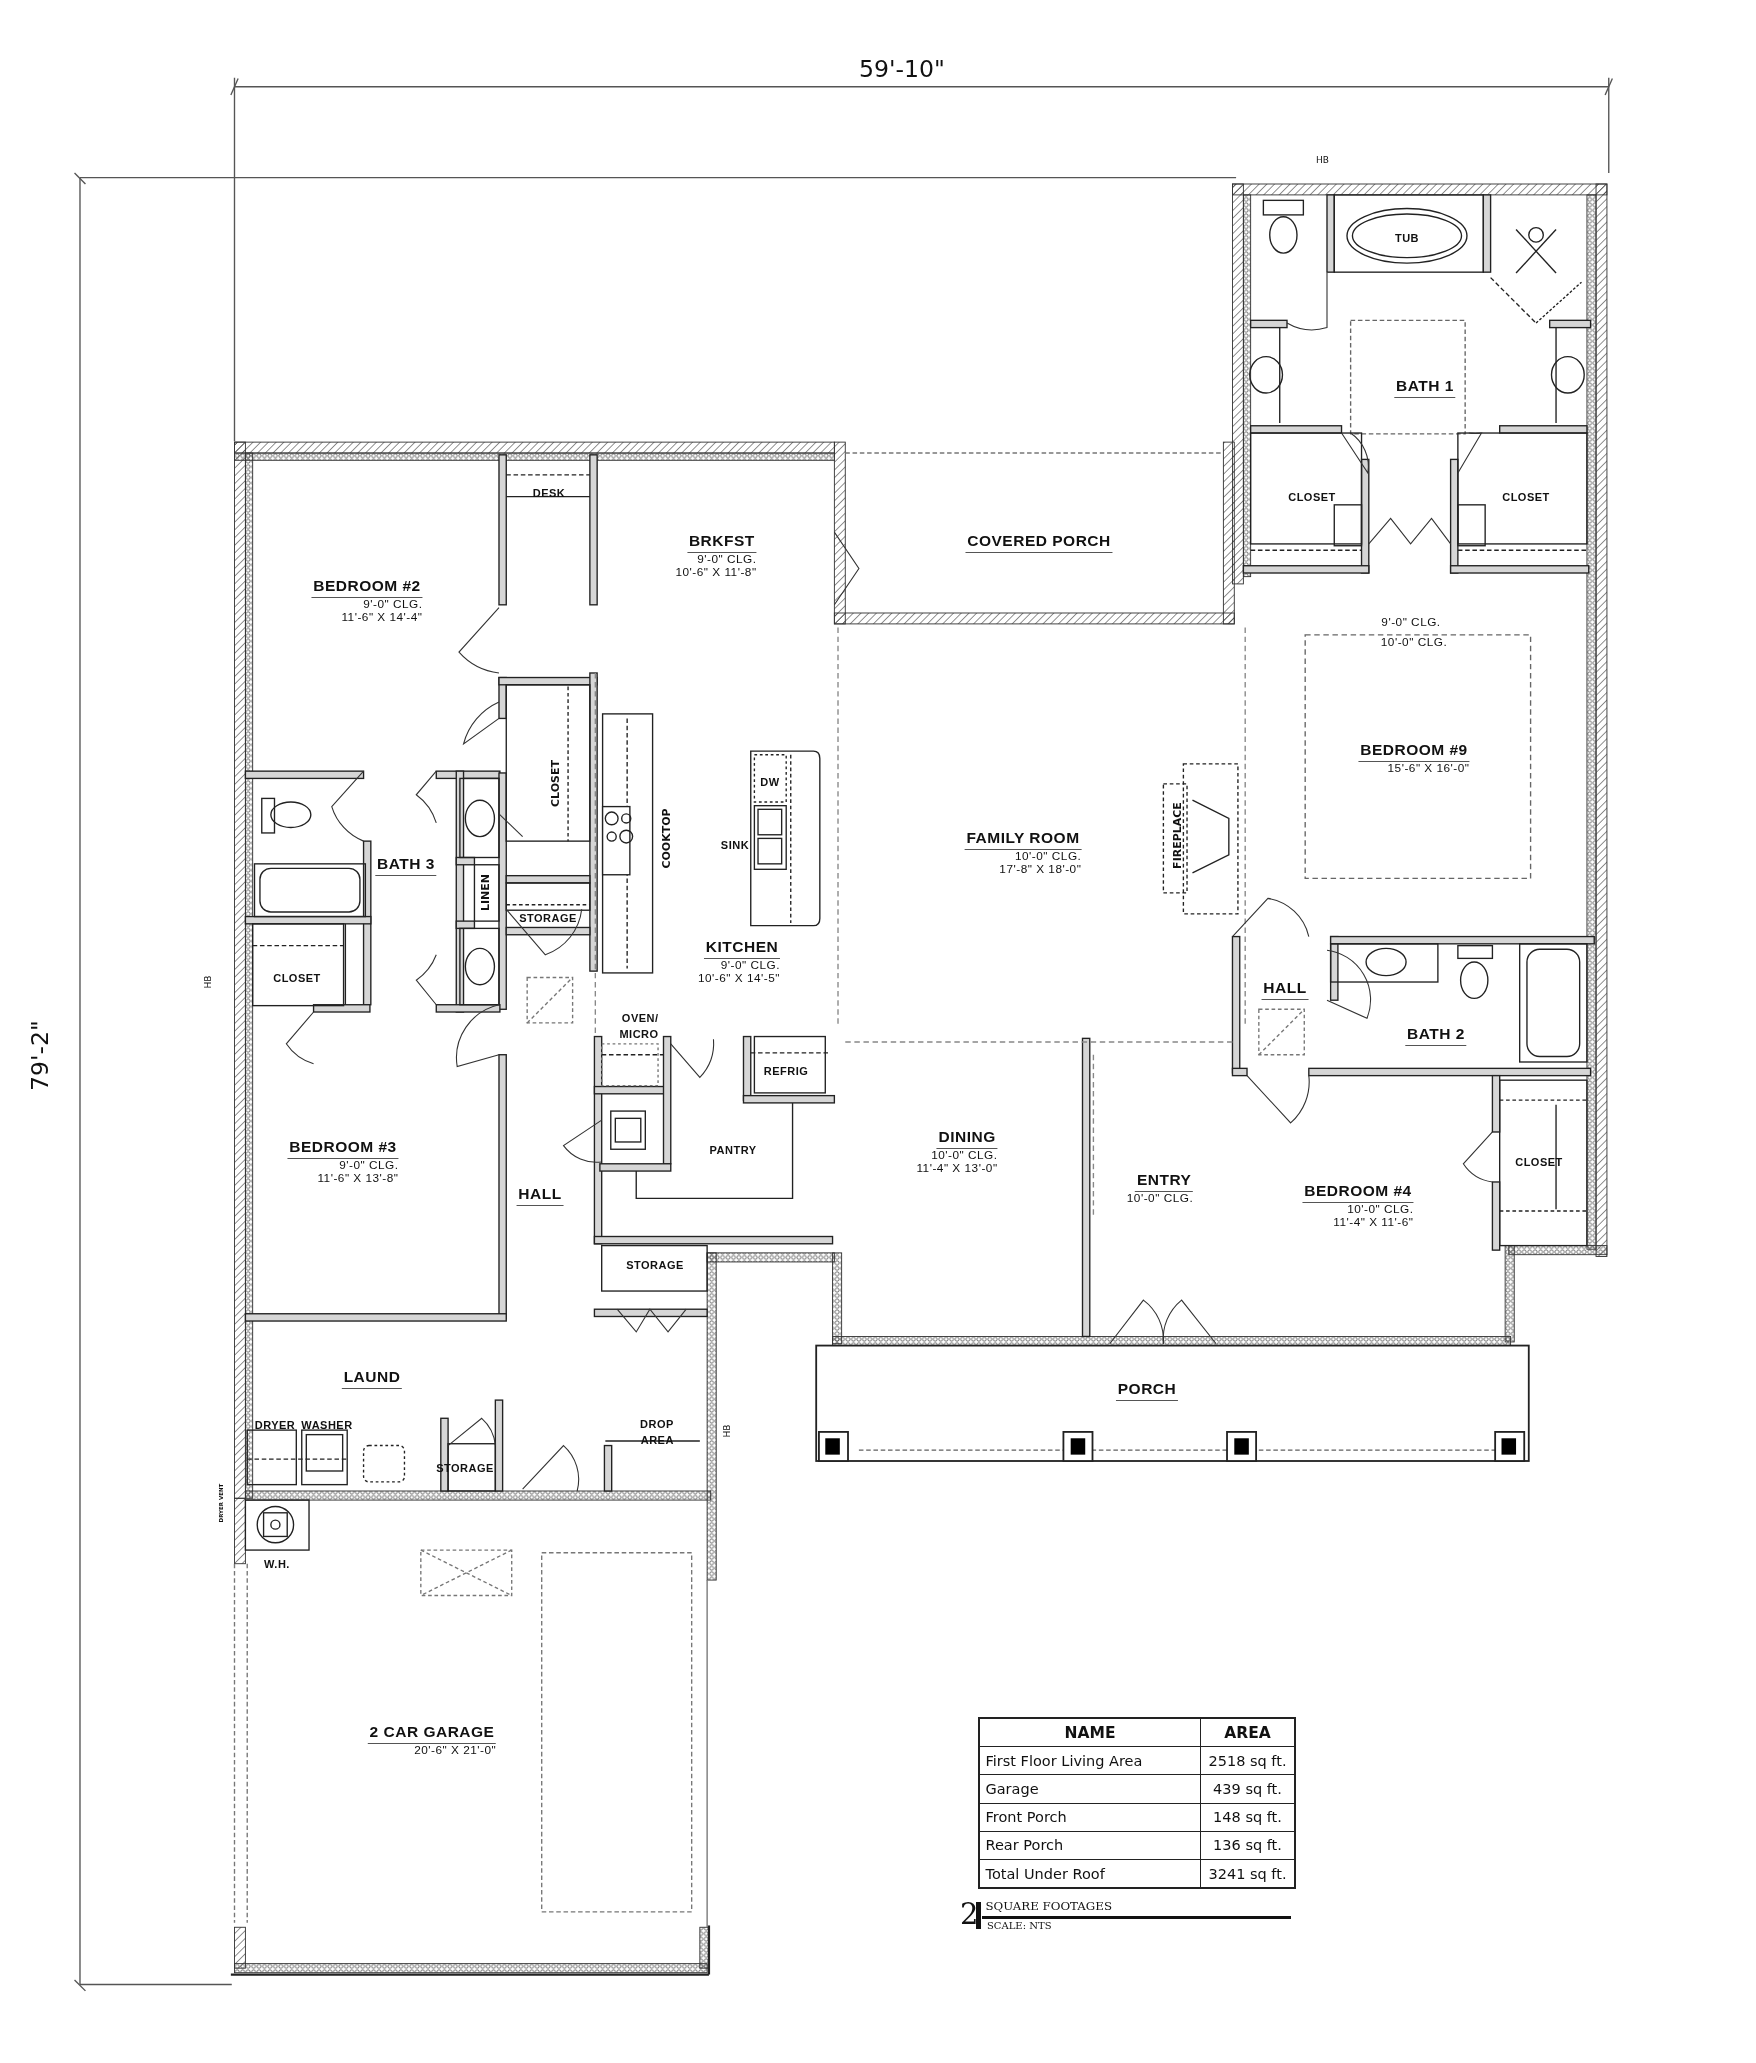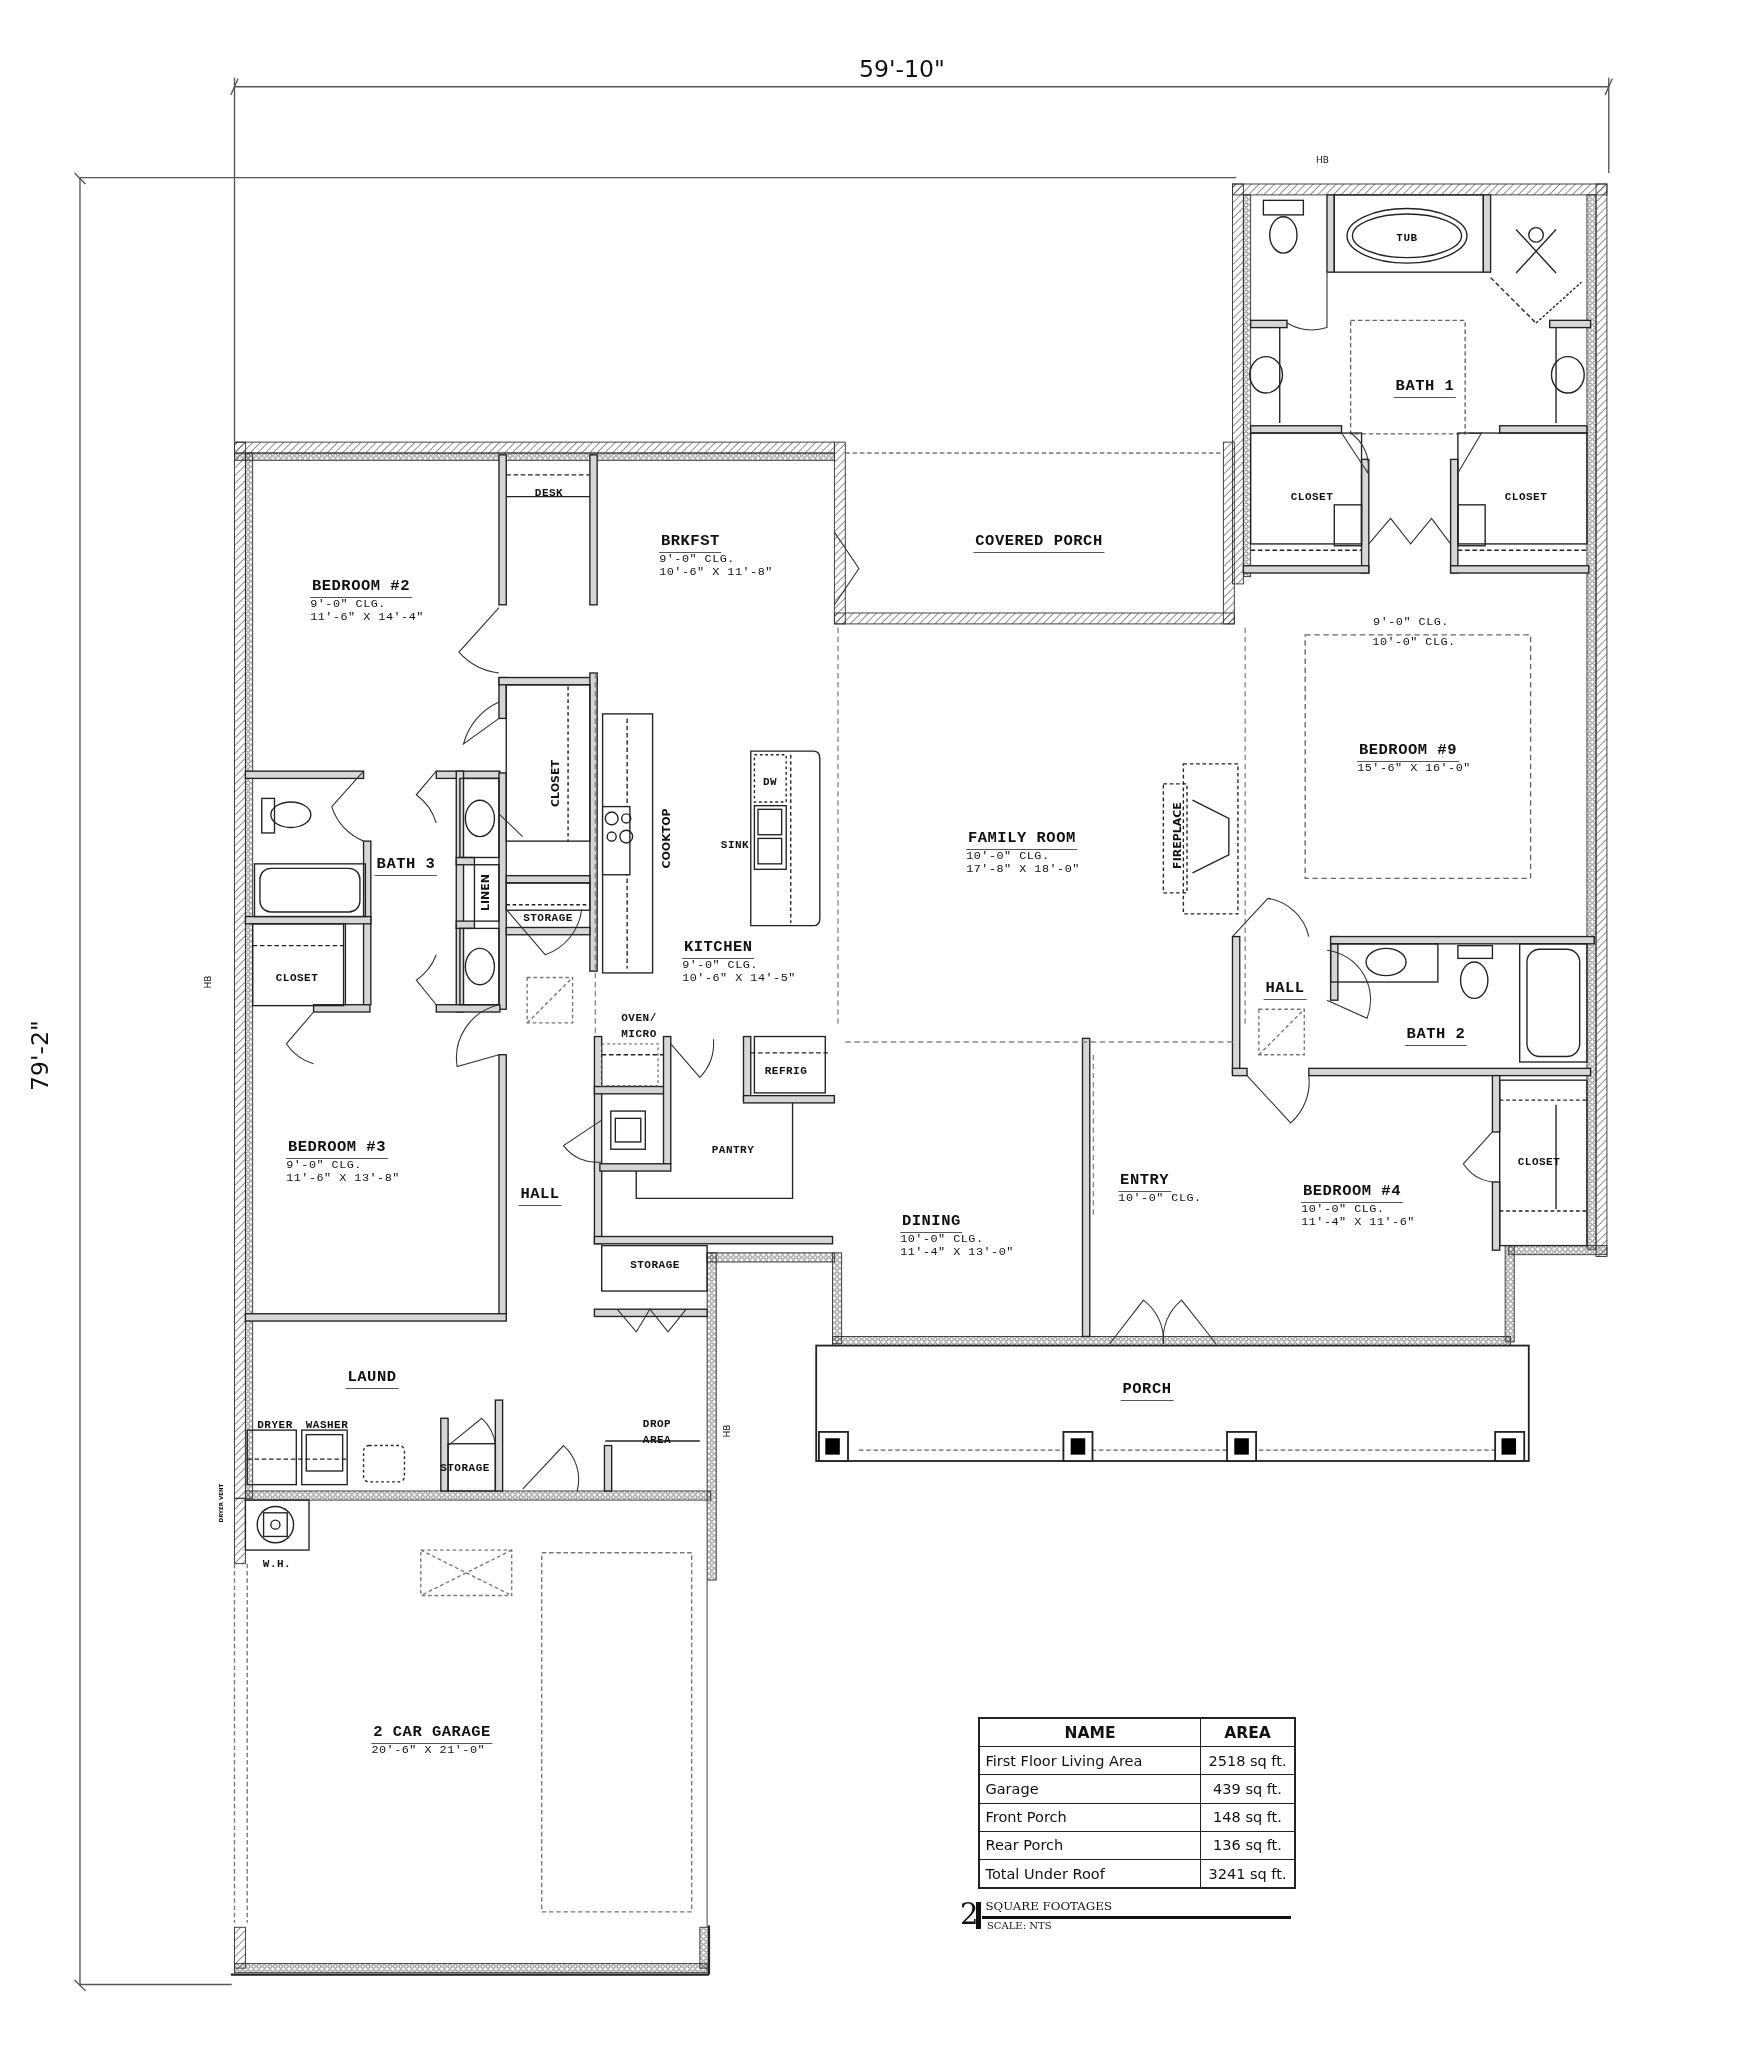--- a/index.html
+++ b/index.html
@@ -1,20 +1,20 @@
 <!DOCTYPE html>
 <html style="font-size:14.5px"><head>
 <meta charset="utf-8">
 <style>
   html, body { margin:0; padding:0; background:#ffffff; }
   body { width:1756px; height:2064px; position:relative; overflow:hidden;
          font-family:"DejaVu Sans", sans-serif; color:#111; }
   svg.plan { position:absolute; left:0; top:0; }
-  .lbl { position:absolute; text-align:left; white-space:nowrap; transform:translateX(-50%);
-         font-family:Liberation Mono, monospace; letter-spacing:0.5px; }
+  .lbl { position:absolute; text-align:right; white-space:nowrap; transform:translateX(-50%);
+         font-family:Liberation Sans, sans-serif; letter-spacing:0.5px; }
   .lbl .name { font-size:15.5px; font-weight:bold; display:inline-block; padding:0 1.8px 1.8px 1.8px;
                border-bottom:1.8px solid #555; }
   .lbl .sub { font-size:11.8px; line-height:13.6px; }
   .lbl.small .name { font-size:11px; border-bottom:none; padding:0; }
   .vert { position:absolute; transform:rotate(-90deg); transform-origin:center; font-size:11px;
           font-weight:bold; white-space:nowrap; }
   .dim { position:absolute; font-size:23.6px; font-family:"DejaVu Sans", sans-serif; }
   .sqft { position:absolute; left:978px; top:1717px; border:2.7px double #222; border-collapse:collapse;
           font-family:"DejaVu Sans", sans-serif; font-size:14.5px; }
   .sqft td, .sqft th { border:1.8px solid #222; padding:3.6px 5.5px; height:20px; }
@@ -412,21 +412,21 @@
   <div class="name">PANTRY</div>
 </div>
 <div class="lbl" style="left:343px; top:1138px;">
   <div class="name">BEDROOM #3</div>
   <div class="sub">9'-0" CLG.</div>
   <div class="sub">11'-6" X 13'-8"</div>
 </div>
 <div class="lbl" style="left:540px; top:1185px;">
   <div class="name">HALL</div>
 </div>
-<div class="lbl" style="left:957px; top:1212px;">
+<div class="lbl" style="left:957px; top:1128px;">
   <div class="name">DINING</div>
   <div class="sub">10'-0" CLG.</div>
   <div class="sub">11'-4" X 13'-0"</div>
 </div>
 <div class="lbl" style="left:1160px; top:1171px;">
   <div class="name">ENTRY</div>
   <div class="sub">10'-0" CLG.</div>
 </div>
 <div class="lbl" style="left:1358px; top:1182px;">
   <div class="name">BEDROOM #4</div>

